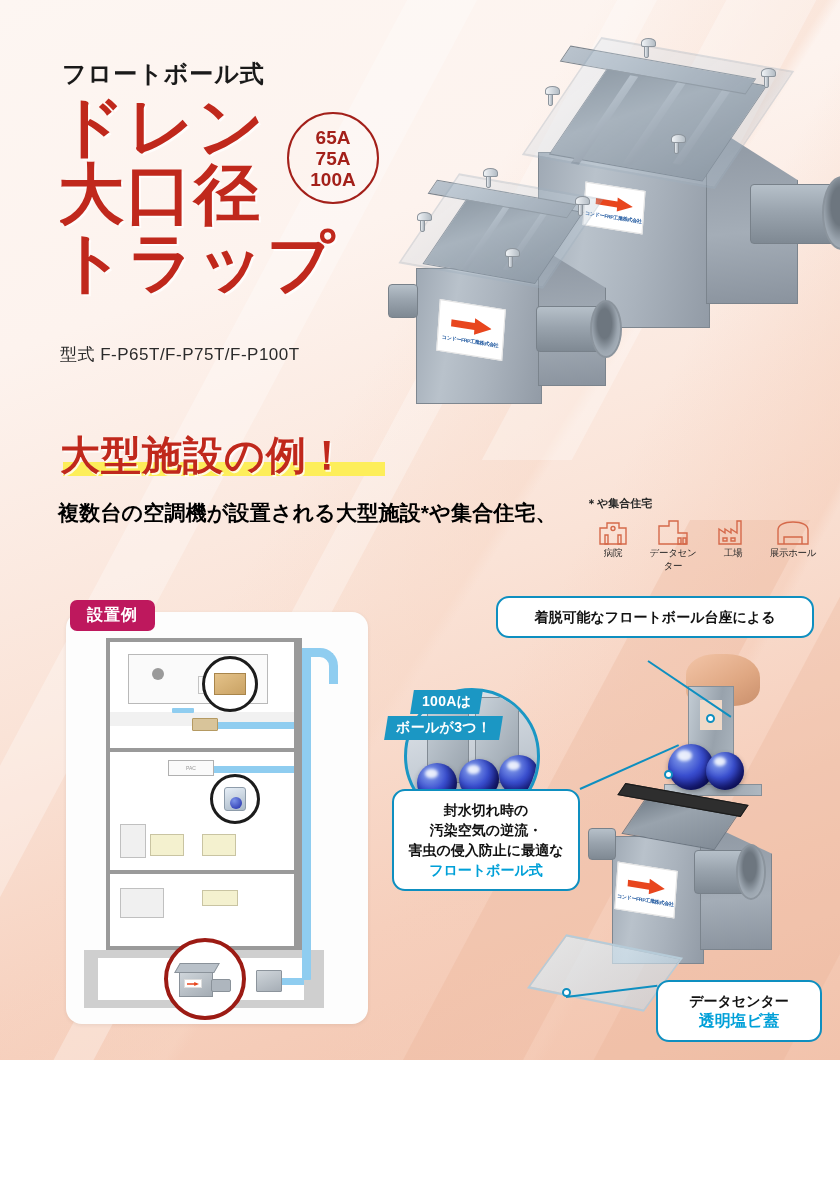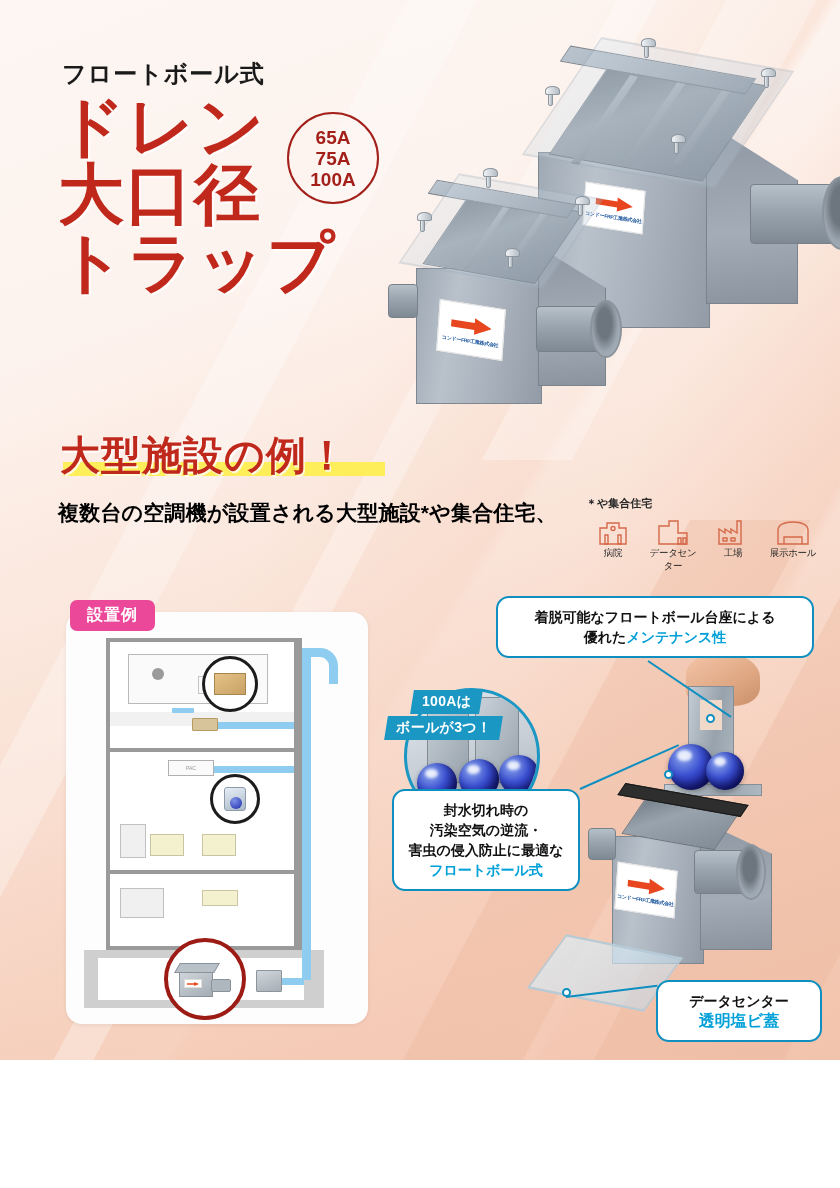--- a/index.html
+++ b/index.html
@@ -151,21 +151,21 @@
 
   
   .inst-panel {
     position: absolute; left: 66px; top: 612px; width: 302px; height: 412px;
     background: #fdfdfd; border-radius: 16px;
     box-shadow: 0 1px 4px rgba(0,0,0,.07);
     overflow: hidden;
   }
   .inst-badge {
     position: absolute; left: 70px; top: 600px; z-index: 5;
-    background: #ec4899; color: #fff; font-weight: bold; font-size: 16px;
+    background: #be185d; color: #fff; font-weight: bold; font-size: 16px;
     padding: 5px 17px; border-radius: 7px; letter-spacing: 1px;
   }
   .bldg { position: absolute; left: 40px; top: 26px; width: 196px; height: 372px; }
   .bldg .floor {
     position: absolute; left: 0; width: 196px;
     border: 4px solid #9a9a9a; background: #ffffff;
   }
   .bldg .slab { position: absolute; left: 4px; background: #eeeeee; }
   .wall-right { position: absolute; left: 188px; top: 0; width: 8px; height: 312px; background: #9a9a9a; }
   .riser { position: absolute; background: #8fcdf0; border-radius: 1px; }
@@ -304,20 +304,21 @@
   <div class="title-main">
     <div>ドレン</div>
     <div>大口径</div>
     <div>トラップ</div>
   </div>
   <div class="size-badge">
     <div>65A</div>
     <div>75A</div>
     <div>100A</div>
   </div>
+  <div class="model-line">型式 F-P65T/F-P75T/F-P100T</div>
 
   <div class="sub2-wrap">
     <div class="sub2-hl"></div>
     <div class="sub2">大型施設の例！</div>
   </div>
   <div class="body-copy">
     <div>複数台の空調機が設置される大型施設*や集合住宅、</div>
   </div>
 
   <div class="fac-wrap">
@@ -458,23 +459,20 @@
       <div class="label" style="left:30px; top:68px; width:60px; height:48px;">
         <div class="arrow-red"></div>
         <div class="label-txt">コンドーFRP工業株式会社</div>
       </div>
     </div>
     <div class="glass-lid" style="left:-48px; top:148px; width:134px; height:54px;"></div>
   </div>
 
   <div class="callout" style="left:496px; top:596px; width:318px;">
     <div>着脱可能なフロートボール台座による</div>
-    <div>
-      <span>優れた</span><span class="hl">メンテナンス性</span>
-    </div>
   </div>
   <div class="lead" style="left:648px; top:660px; width:100px; transform:rotate(34deg);"></div>
   <div class="lead-dot" style="left:706px; top:714px;"></div>
 
   <div class="callout" style="left:392px; top:789px; width:188px;">
     <div>封水切れ時の</div>
     <div>汚染空気の逆流・</div>
     <div>害虫の侵入防止に最適な</div>
     <div class="hl">フロートボール式</div>
   </div>

